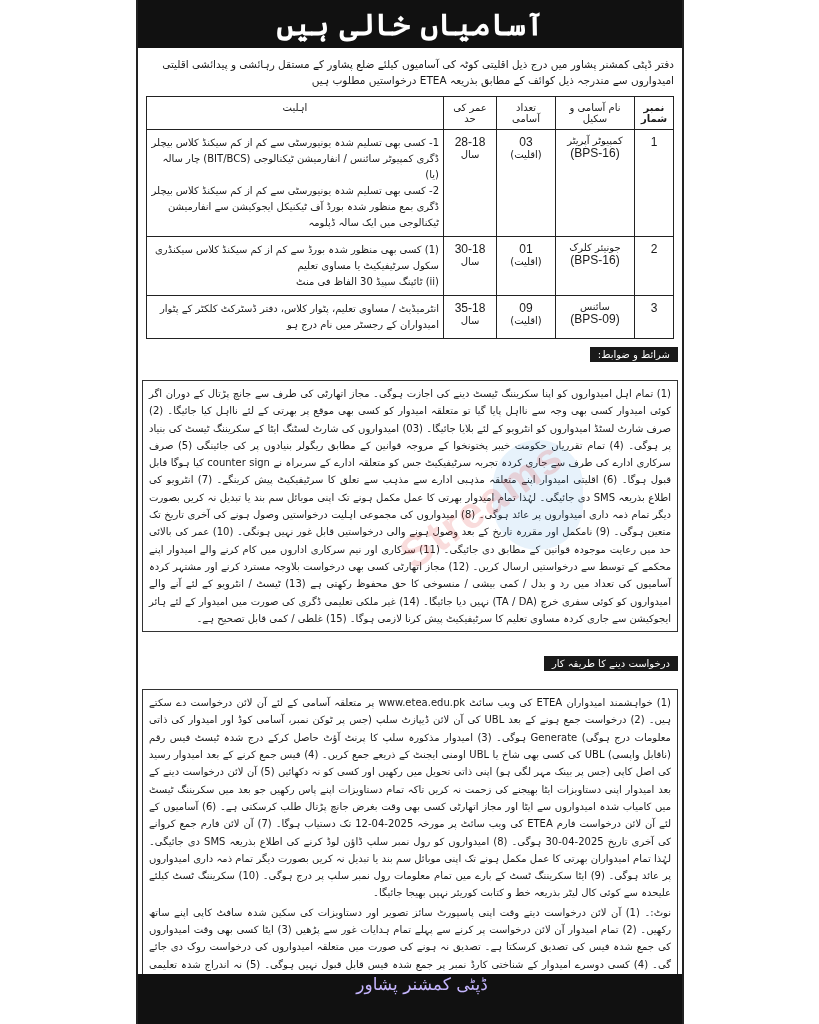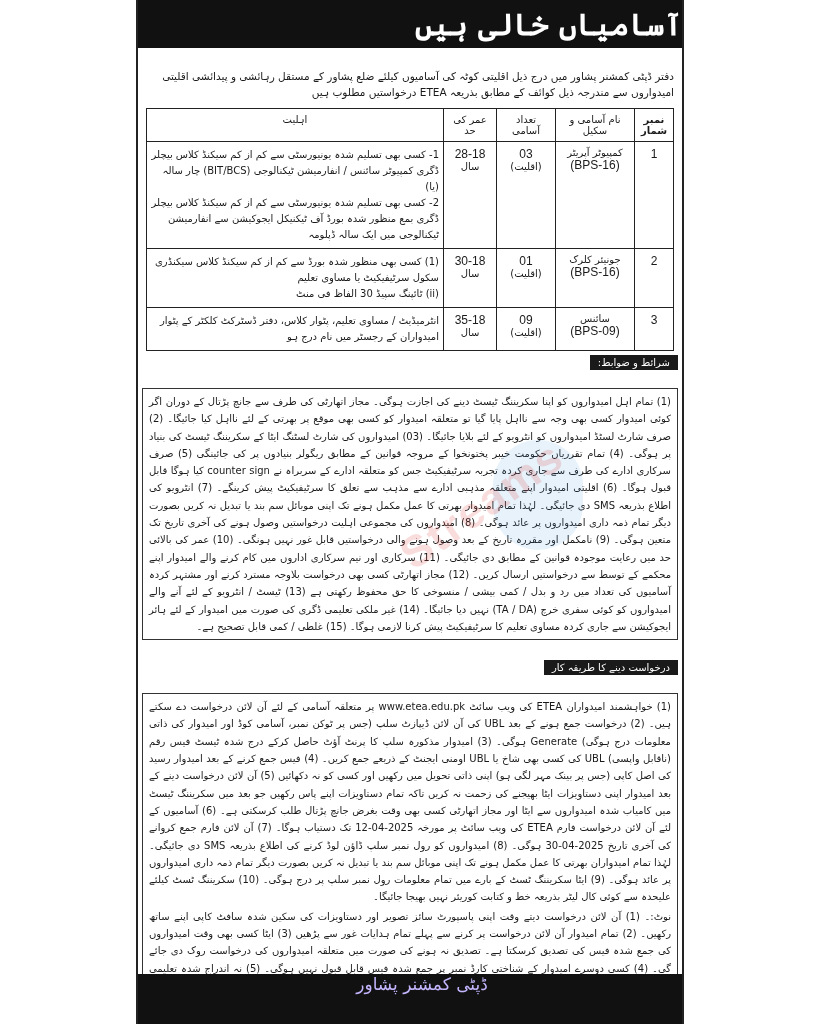--- a/index.html
+++ b/index.html
@@ -6,42 +6,42 @@
   body {
     width:819px; height:1024px; background:#ffffff; overflow:hidden;
     font-family:"DejaVu Sans", sans-serif; color:#1a1a1a; position:relative;
   }
   .ad {
     position:absolute; left:136px; top:0; width:548px; height:1024px;
     border-left:2px solid #222; border-right:2px solid #222; box-sizing:border-box;
     background:#fff;
   }
   .banner {
-    background:#111; color:#fff; height:48px; display:flex; align-items:center; justify-content:flex-start;
+    background:#111; color:#fff; height:48px; display:flex; align-items:center; justify-content:center;
     font-family:"DejaVu Serif", serif; font-weight:bold; font-size:30px; direction:rtl;
   }
   .intro {
-    direction:rtl; text-align:right; font-size:10.5px; line-height:16px; padding:20px 8px 4px 8px;
+    direction:rtl; text-align:right; font-size:10.5px; line-height:16px; padding:8px 8px 4px 8px;
   }
   table.posts {
     direction:rtl; width:528px; margin:4px auto 0 auto; border-collapse:collapse; font-size:10px;
   }
   table.posts th, table.posts td {
     border:1px solid #222; padding:5px 4px; vertical-align:top;
   }
   table.posts th { font-weight:normal; font-size:10px; height:16px; }
   .c-no { width:30px; text-align:center; font-family:"Liberation Sans", sans-serif; font-size:12px; }
   .c-name { width:70px; text-align:center; }
   .c-count { width:50px; text-align:center; }
   .c-age { width:44px; text-align:center; }
   .c-qual { text-align:right; line-height:16px; }
   .latin { font-family:"Liberation Sans", sans-serif; direction:ltr; unicode-bidi:embed; font-size:12px; }
   .sec-head {
     direction:rtl; display:inline-block; background:#1a1a1a; color:#fff; font-size:10px;
-    padding:2px 8px; margin:0 4px 2px 0;
+    padding:2px 8px; margin:8px 4px 2px 0;
   }
   .sec-wrap { direction:rtl; text-align:right; }
   .box {
     border:1px solid #333; margin:16px 4px; padding:4px 6px; direction:rtl; text-align:justify;
     font-size:10px; line-height:17.3px;
   }
   .box p { margin:0; }
   .ref {
     font-family:"Liberation Sans", sans-serif; font-size:12px; padding:4px 0 0 24px; height:22px;
   }

